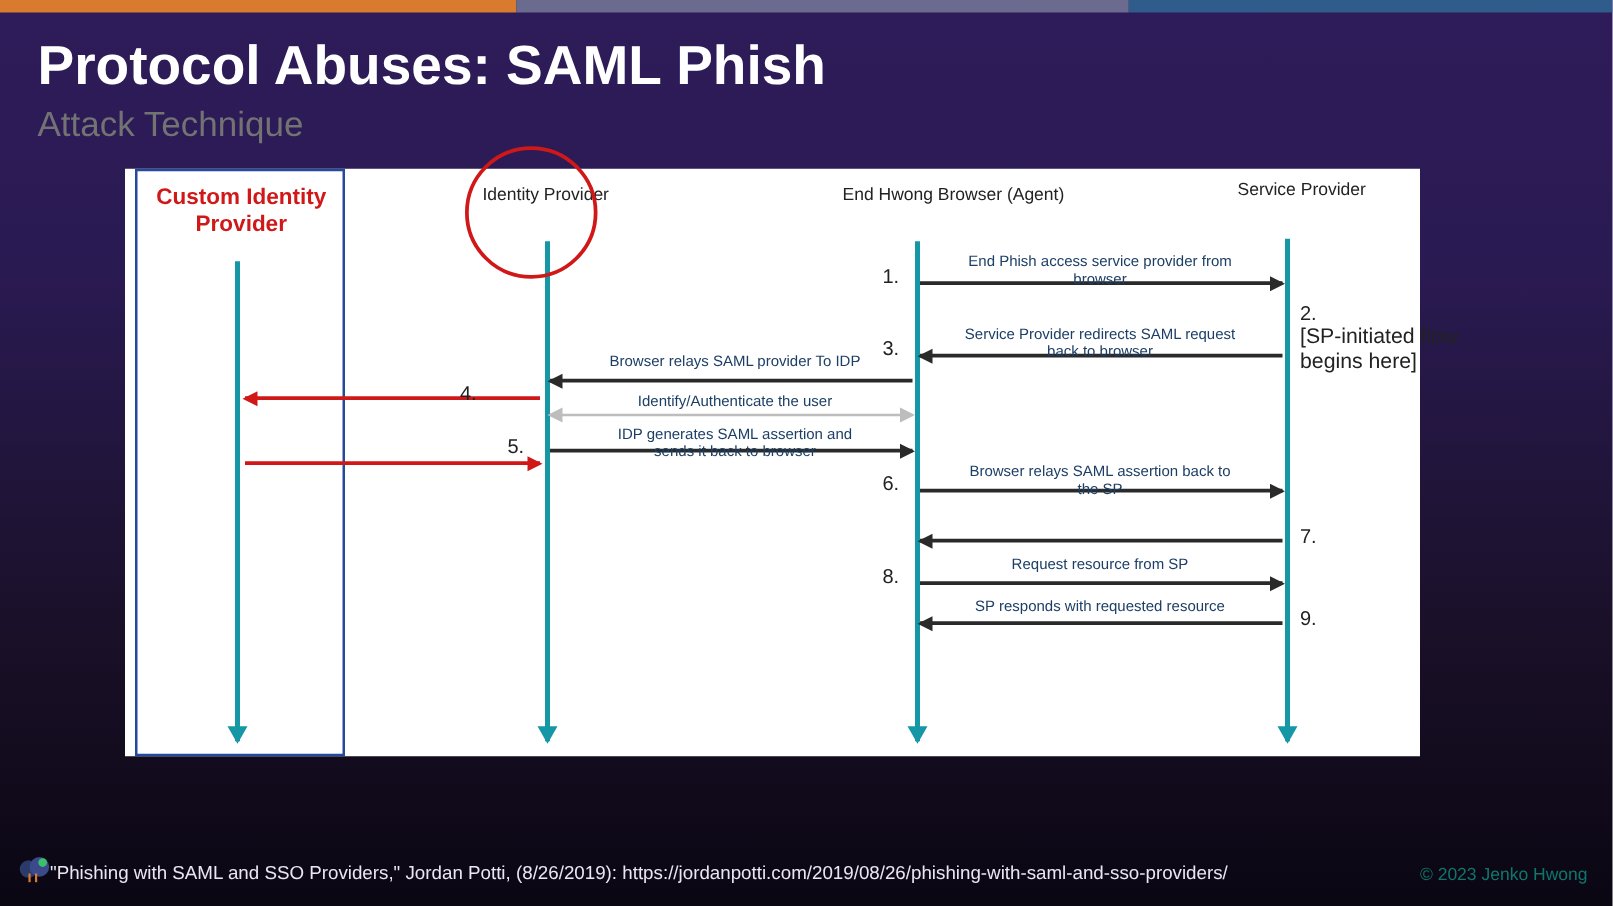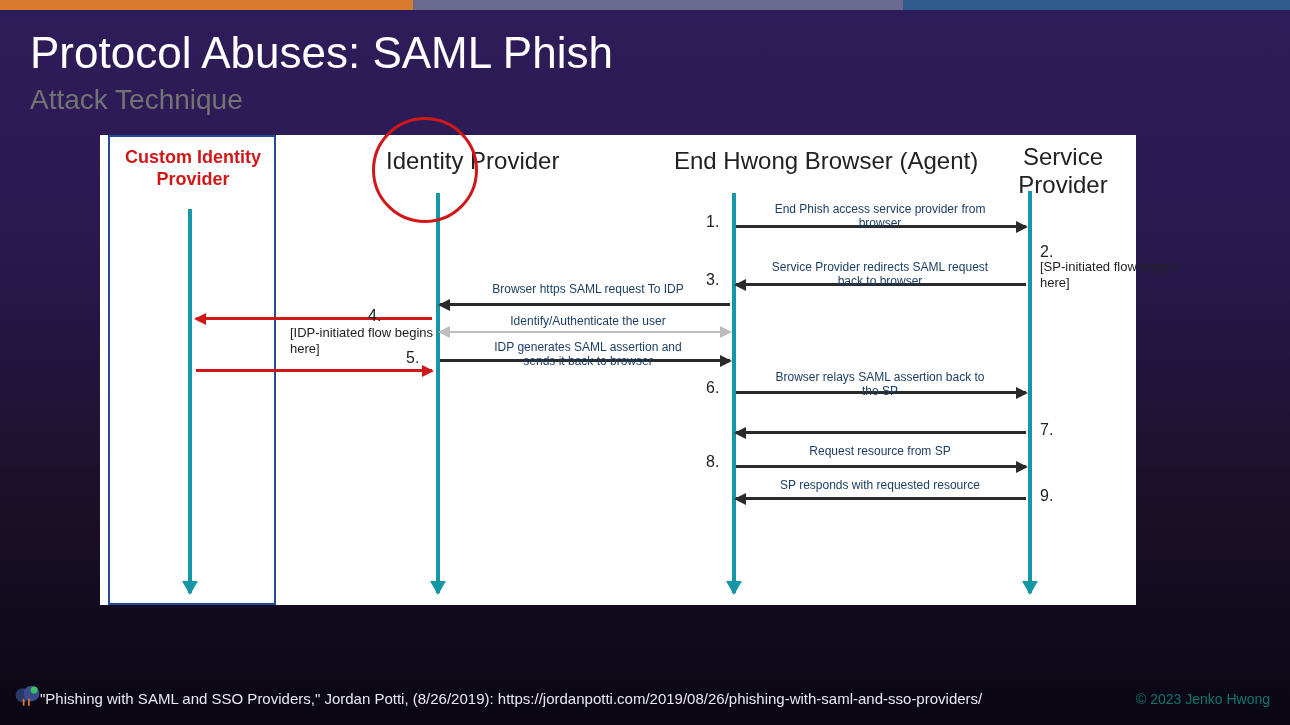--- a/index.html
+++ b/index.html
@@ -1,41 +1,41 @@
 <!DOCTYPE html>
 <html><head>
 <meta charset="utf-8">
 <style>
 html,body{margin:0;padding:0;width:1290px;height:725px;font-family:Arial,Helvetica,sans-serif;overflow:hidden}
 body{background:linear-gradient(180deg,#2e1c5a 0%,#2a1a52 30%,#1a1028 70%,#0a0612 100%);position:relative;color:#fff}
 .topbar{position:absolute;top:0;left:0;right:0;height:10px;display:flex}
 .topbar .seg1{background:#d97b2f;width:32%;height:10px}
 .topbar .seg2{background:#6b6b8f;width:38%;height:10px}
 .topbar .seg3{background:#2f5c8a;width:30%;height:10px}
-.title{position:absolute;left:30px;top:28px;font-size:44px;font-weight:400;color:#fff}
+.title{position:absolute;left:30px;top:28px;font-size:44px;font-weight:700;color:#fff}
 .subtitle{position:absolute;left:30px;top:84px;font-size:28px;font-weight:400;color:#737373}
 .diagram{position:absolute;left:100px;top:135px;width:1036px;height:470px;background:#fff;color:#000}
 .custom-box{position:absolute;left:8px;top:0;width:168px;height:470px;border:2px solid #234b9a;box-sizing:border-box}
-.actor-label{position:absolute;font-size:24px;color:#222;text-align:center;line-height:1.15}
+.actor-label{position:absolute;font-size:14px;color:#222;text-align:center;line-height:1.15}
 .custom-label{position:absolute;left:18px;top:12px;width:150px;text-align:center;color:#d01818;font-weight:700;font-size:18px;line-height:1.2}
 .lifeline{position:absolute;width:0;border-left:4px solid #1597a6}
 .lifeline::after{content:"";position:absolute;bottom:-2px;left:-10px;width:0;height:0;border-left:8px solid transparent;border-right:8px solid transparent;border-top:14px solid #1597a6}
 .idp-circle{position:absolute;border:3px solid #d01818;border-radius:50%;background:transparent}
 .h-arrow{position:absolute;height:0;border-top:3px solid #2a2a2a}
 .h-arrow.gray{border-top:2px solid #bdbdbd}
 .h-arrow.red{border-top:3px solid #d01818}
 .h-arrow .head-r{position:absolute;right:-2px;top:-7px;width:0;height:0;border-top:6px solid transparent;border-bottom:6px solid transparent;border-left:12px solid #2a2a2a}
 .h-arrow .head-l{position:absolute;left:-2px;top:-7px;width:0;height:0;border-top:6px solid transparent;border-bottom:6px solid transparent;border-right:12px solid #2a2a2a}
 .h-arrow.gray .head-r{border-left-color:#bdbdbd}
 .h-arrow.gray .head-l{border-right-color:#bdbdbd}
 .h-arrow.red .head-r{border-left-color:#d01818}
 .h-arrow.red .head-l{border-right-color:#d01818}
 .msg{position:absolute;font-size:12px;color:#1d3f66;text-align:center;line-height:1.15;width:220px}
 .stepnum{position:absolute;font-size:16px;color:#222}
-.stepnote{position:absolute;font-size:13px;color:#222;line-height:1.2}
+.stepnote{position:absolute;font-size:17px;color:#222;line-height:1.2}
 .footer-cite{position:absolute;left:40px;bottom:18px;font-size:15px;color:#e8e8f0}
 .footer-copy{position:absolute;right:20px;bottom:18px;font-size:14px;color:#0f766e}
 .badge{position:absolute;left:14px;bottom:14px;width:28px;height:28px}
 .badge svg{width:28px;height:28px}
 </style>
 </head>
 <body>
 
 <div class="topbar">
   <div class="seg1"></div>
@@ -73,28 +73,27 @@
 
   <div class="stepnum" style="left:606px;top:136px">3.</div>
   <div class="h-arrow" style="left:636px;top:148px;width:290px">
       <div class="head-l"></div>
     </div>
   <div class="msg" style="left:670px;top:126px">Service Provider redirects SAML request back to browser</div>
 
   <div class="h-arrow" style="left:340px;top:168px;width:290px">
       <div class="head-l"></div>
     </div>
-  <div class="msg" style="left:378px;top:148px">Browser https SAML request To IDP</div>
+  <div class="msg" style="left:378px;top:148px">Browser relays SAML provider To IDP</div>
 
   <div class="h-arrow red" style="left:96px;top:182px;width:236px">
       <div class="head-l"></div>
     </div>
 
   <div class="stepnum" style="left:268px;top:172px">4.</div>
-  <div class="stepnote" style="left:190px;top:190px;width:160px">[IDP-initiated flow begins here]</div>
 
   <div class="h-arrow gray" style="left:340px;top:196px;width:290px">
       <div class="head-l"></div>
       <div class="head-r"></div>
     </div>
   <div class="msg" style="left:378px;top:180px">Identify/Authenticate the user</div>
 
   <div class="stepnum" style="left:306px;top:214px">5.</div>
   <div class="h-arrow" style="left:340px;top:224px;width:290px">
       <div class="head-r"></div>

